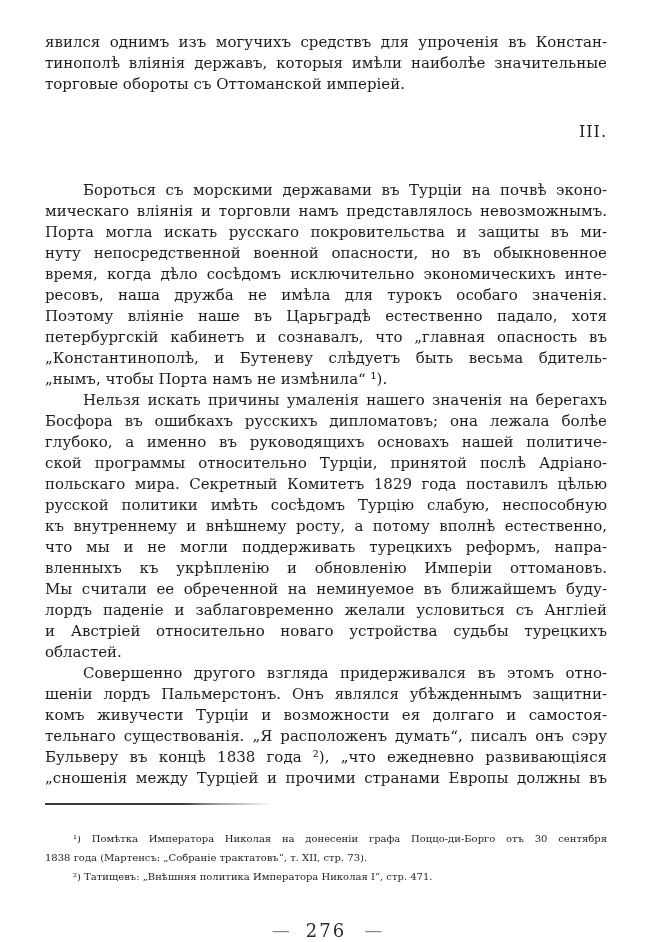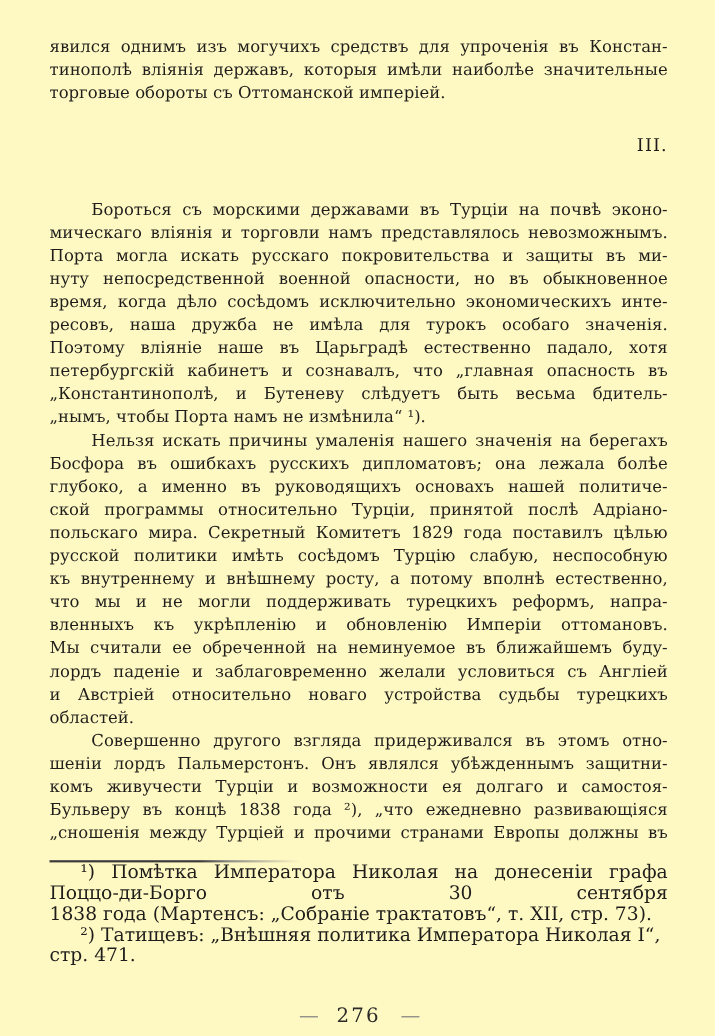--- a/index.html
+++ b/index.html
@@ -6,21 +6,21 @@
     margin: 0;
     padding: 0;
     background: #e9e8e4;
   }
   .page {
     position: relative;
     width: 650px;
     height: 942px;
     margin: 0 auto;
     box-sizing: border-box;
-    background: #fef9c3;
+    background: #ffffff;
     color: #1f1d1b;
     font-family: "DejaVu Serif", "Liberation Serif", serif;
     padding: 32px 43px 0 45px;
     overflow: hidden;
   }
   .body-text {
     font-size: 15px;
     line-height: 21px;
   }
   .line {
@@ -45,22 +45,22 @@
   }
   .fn-rule {
     margin-top: 14px;
     width: 228px;
     height: 2px;
     background: linear-gradient(to right,
       #3c3a38 0%, #3c3a38 60%,
       #8f8d8a 72%, rgba(143,141,138,0) 100%);
   }
   .footnotes {
-    margin-top: 0;
-    font-size: 17px;
+    margin-top: 24px;
+    font-size: 10px;
     line-height: 19px;
   }
   .footnotes .line.indent {
     text-indent: 28px;
   }
   .pagenum {
     margin-top: 18px;
     text-align: center;
     font-size: 18px;
     color: #2b2a28;
@@ -116,20 +116,21 @@
           <div class="line">вленныхъ къ укрѣпленію и обновленію Имперіи оттомановъ.</div>
           <div class="line">Мы считали ее обреченной на неминуемое въ ближайшемъ буду-</div>
           <div class="line">лордъ паденіе и заблаговременно желали условиться съ Англіей</div>
           <div class="line">и Австріей относительно новаго устройства судьбы турецкихъ</div>
           <div class="line left">областей.</div>
         </div>
         <div>
           <div class="line indent">Совершенно другого взгляда придерживался въ этомъ отно-</div>
           <div class="line">шеніи лордъ Пальмерстонъ. Онъ являлся убѣжденнымъ защитни-</div>
           <div class="line">комъ живучести Турціи и возможности ея долгаго и самостоя-</div>
+          <div class="line">тельнаго существованія. „Я расположенъ думать“, писалъ онъ сэру</div>
           <div class="line">Бульверу въ концѣ 1838 года ²), „что ежедневно развивающіяся</div>
           <div class="line">„сношенія между Турціей и прочими странами Европы должны въ</div>
         </div>
       </div>
   </section>
 
   <div class="fn-rule"></div>
 
   <section class="footnotes" id="footnotes">
       <div class="line indent">¹) Помѣтка Императора Николая на донесеніи графа Поццо-ди-Борго отъ 30 сентября</div>

